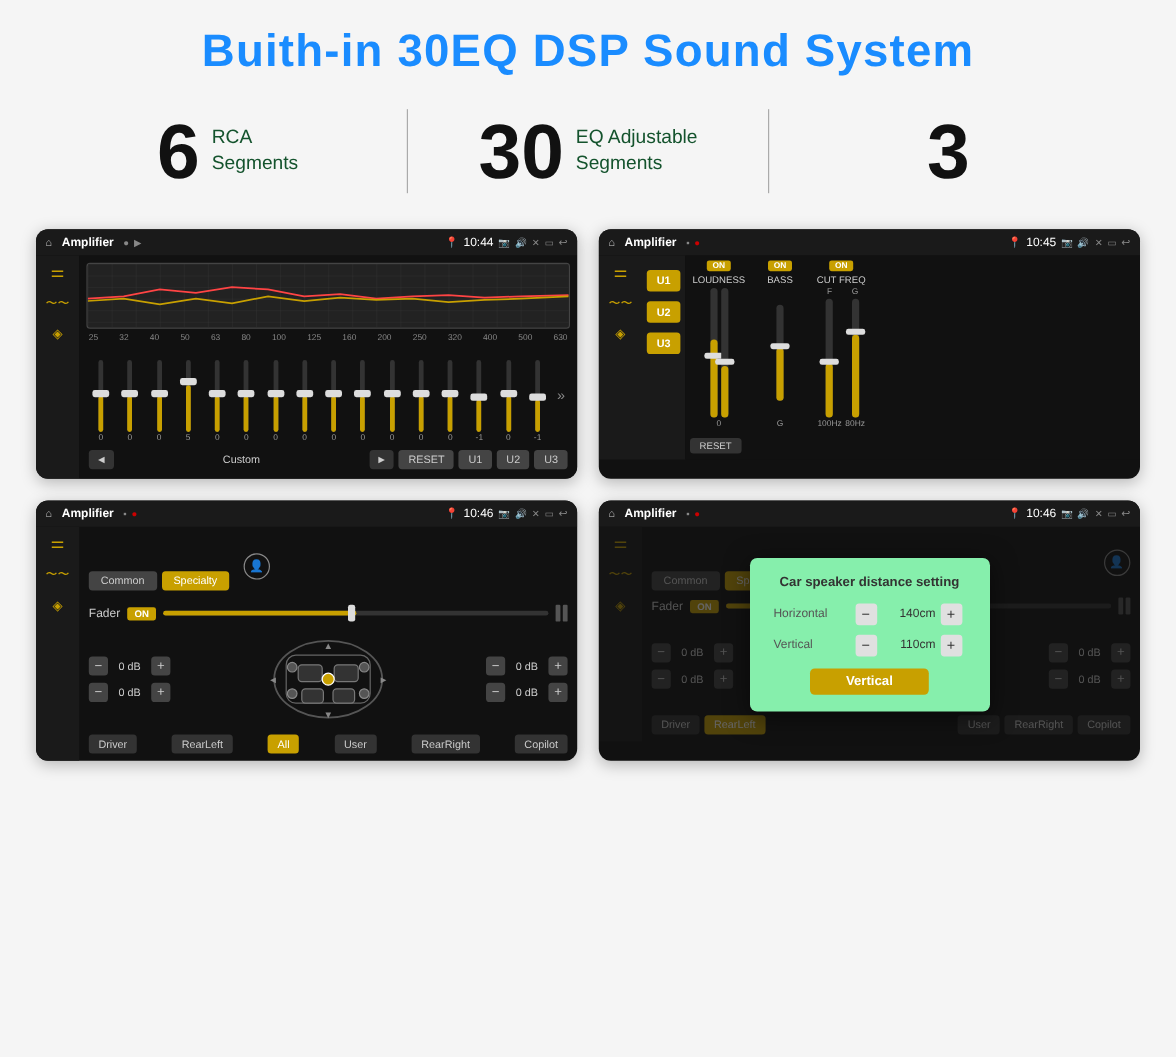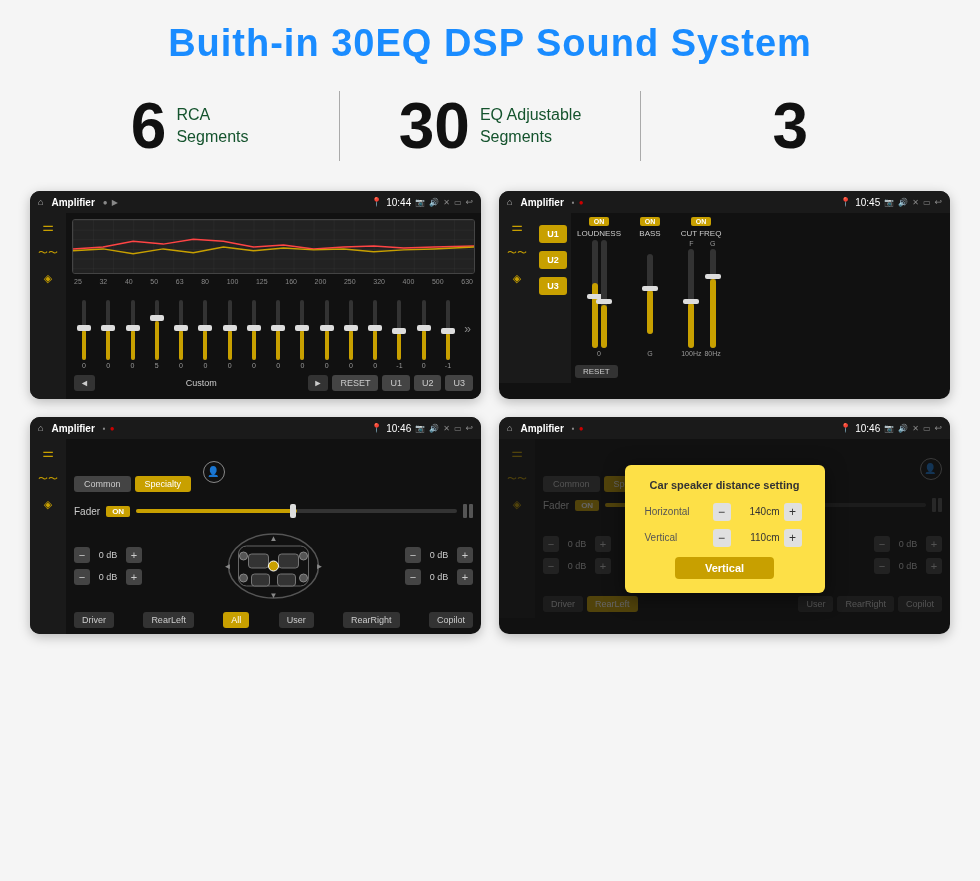--- a/index.html
+++ b/index.html
@@ -342,21 +342,21 @@
       padding: 3px 8px;
       border-radius: 3px;
       cursor: pointer;
       border: none;
     }
     .dialog-box {
       position: absolute;
       top: 50%;
       left: 50%;
       transform: translate(-50%, -50%);
-      background: #fde047;
+      background: #86efac;
       border-radius: 6px;
       padding: 14px 20px;
       min-width: 200px;
       z-index: 10;
       box-shadow: 0 4px 20px rgba(0,0,0,0.5);
     }
     .dialog-title {
       font-size: 11px;
       color: #333;
       text-align: center;

